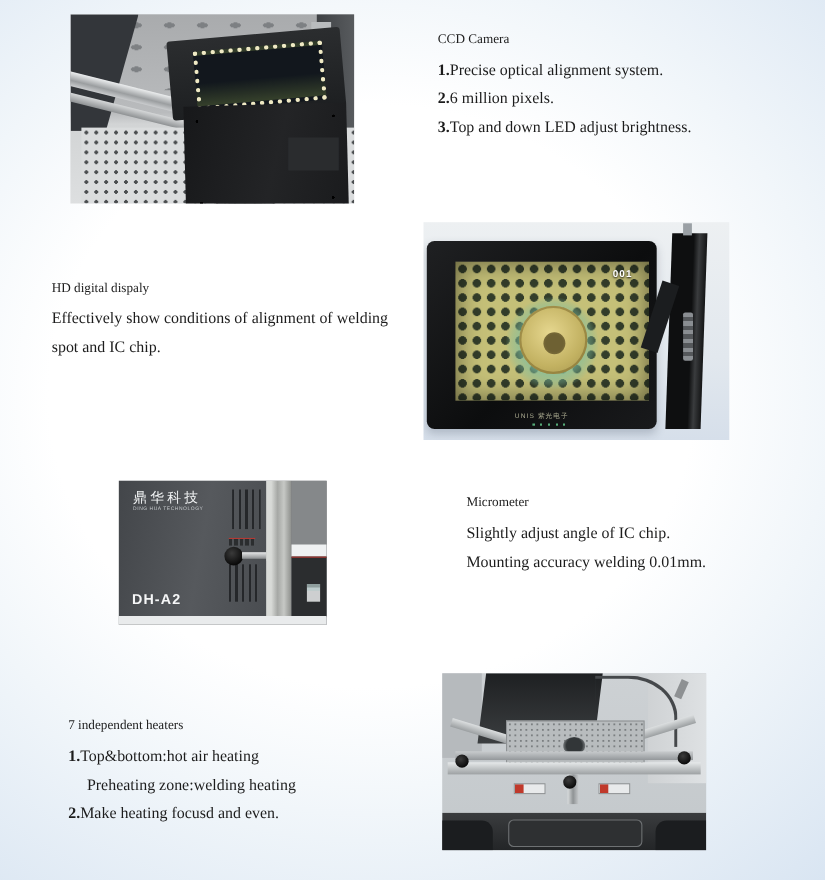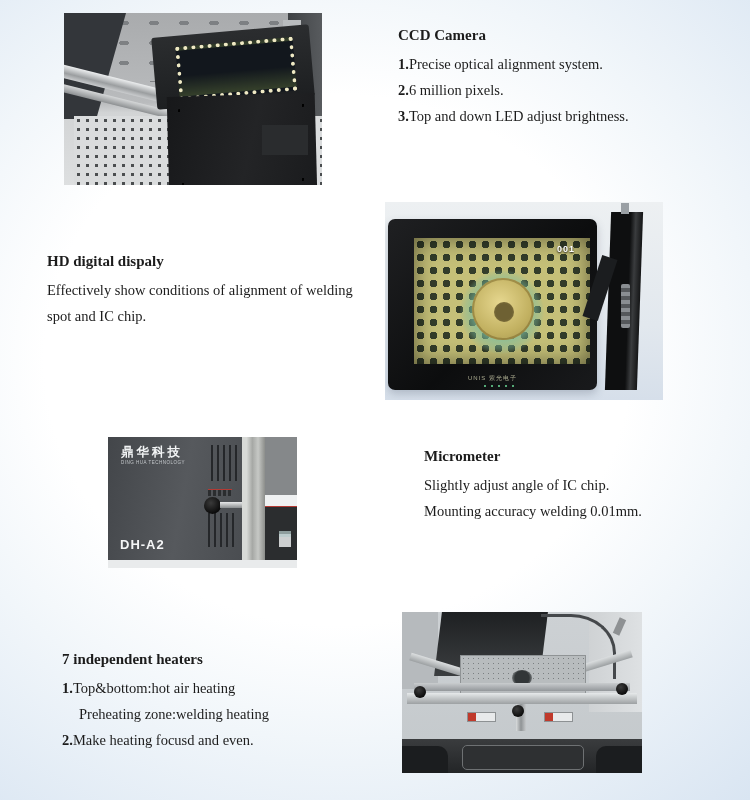--- a/index.html
+++ b/index.html
@@ -7,21 +7,21 @@
   .canvas{
     position:relative;width:750px;height:800px;
     background:
       radial-gradient(ellipse 85% 72% at 45% 45%, #ffffff 46%, #f1f6fa 66%, #d9e5f2 100%);
     font-family:"Liberation Serif", serif;
     color:#1c1c1c;
   }
   .abs{position:absolute;}
   
   .txt-block{position:absolute;font-size:14.5px;color:#1c1c1c;}
-  .txt-title{font-weight:bold;font-size:15px;line-height:22px;margin-bottom:5px;}
+  .txt-title{font-weight:normal;font-size:12px;line-height:22px;margin-bottom:5px;}
   .txt-line{line-height:26px;white-space:nowrap;}
   .txt-line .num{font-weight:bold;}
   .txt-line.indent{padding-left:17px;}
   
   .photo{position:absolute;overflow:hidden;}
   
   .ph-cam{background:linear-gradient(180deg,#a9abad 0%,#b9bbbd 52%,#d2d4d5 58%,#dddfe0 100%);}
   .cam-holes{left:6%;top:0;width:86%;height:40%;
     background-image:radial-gradient(ellipse 5px 2.5px at 50% 50%, #75787b 95%, rgba(0,0,0,0) 100%);
     background-size:30px 20px;opacity:.85;}
@@ -77,21 +77,21 @@
     background:linear-gradient(90deg,#0e0f10 0 62%,#3a3c3e 78%,#141516);}
   .mon-pin{left:236px;top:1px;width:8px;height:11px;background:#9aa0a5;}
   .mon-arm{left:207px;top:54px;width:16px;height:64px;transform:rotate(18deg);background:#1b1d1f;}
   .mon-latch{left:236px;top:82px;width:9px;height:44px;
     background:repeating-linear-gradient(180deg,#8a8e92 0 4px,#55585b 4px 8px);border-radius:2px;}
   
   .ph-panel{background:#74777a;}
   .pn-main{left:0;top:0;width:71%;height:94%;
     background:linear-gradient(100deg,#43464a 0%,#56595d 55%,#4a4d51 100%);}
   .pn-brandcn{left:13px;top:7px;color:#f2f4f5;font-family:"Liberation Sans",sans-serif;
-    font-weight:bold;font-size:12.5px;letter-spacing:3px;}
+    font-weight:normal;font-size:12.5px;letter-spacing:3px;}
   .pn-branden{left:13px;top:23px;color:#c4c8cb;font-family:"Liberation Sans",sans-serif;
     font-size:4.5px;letter-spacing:.5px;}
   .pn-vents{width:26px;height:36px;
     background:repeating-linear-gradient(90deg,#25272a 0 2px,rgba(0,0,0,0) 2px 6px);}
   .pn-vents.v1{left:103px;top:8px;}
   .pn-vents.v2{left:100px;top:76px;height:34px;}
   .pn-redlabel{left:100px;top:52px;width:24px;height:6px;border-top:1px solid #b43a34;
     background:repeating-linear-gradient(90deg,#2b2d2f 0 3px,rgba(0,0,0,0) 3px 5px);}
   .pn-knob{left:96px;top:60px;width:17px;height:17px;border-radius:50%;
     background:radial-gradient(circle at 40% 35%,#3a3a3a,#0b0b0b 70%);}

